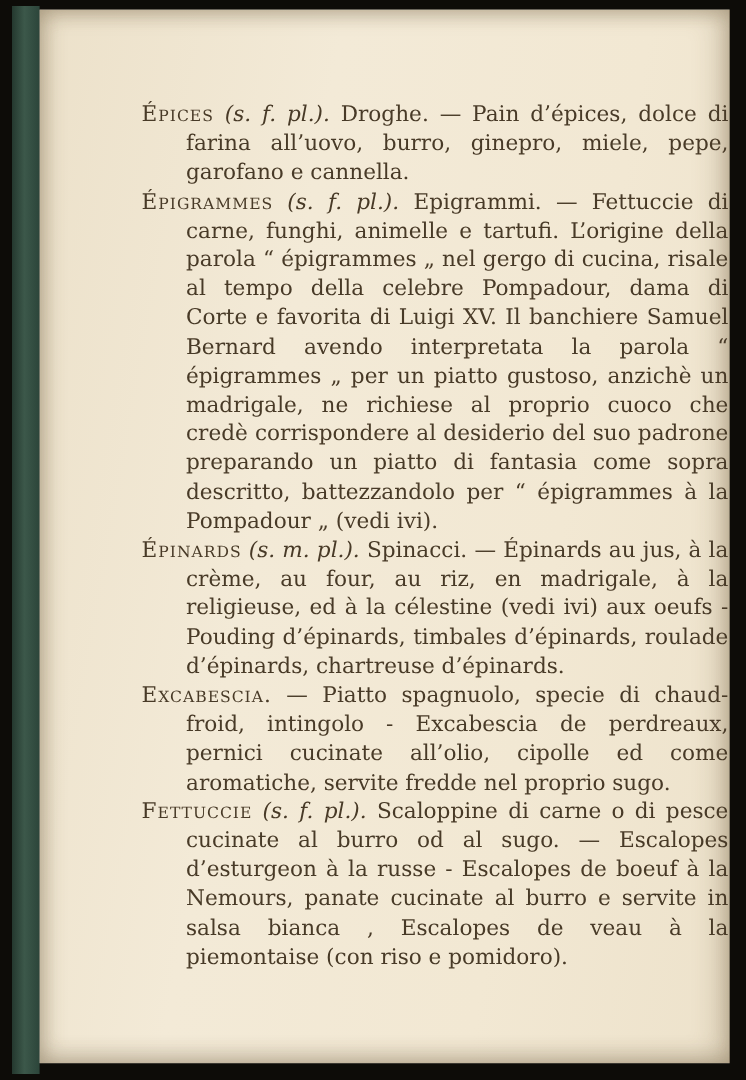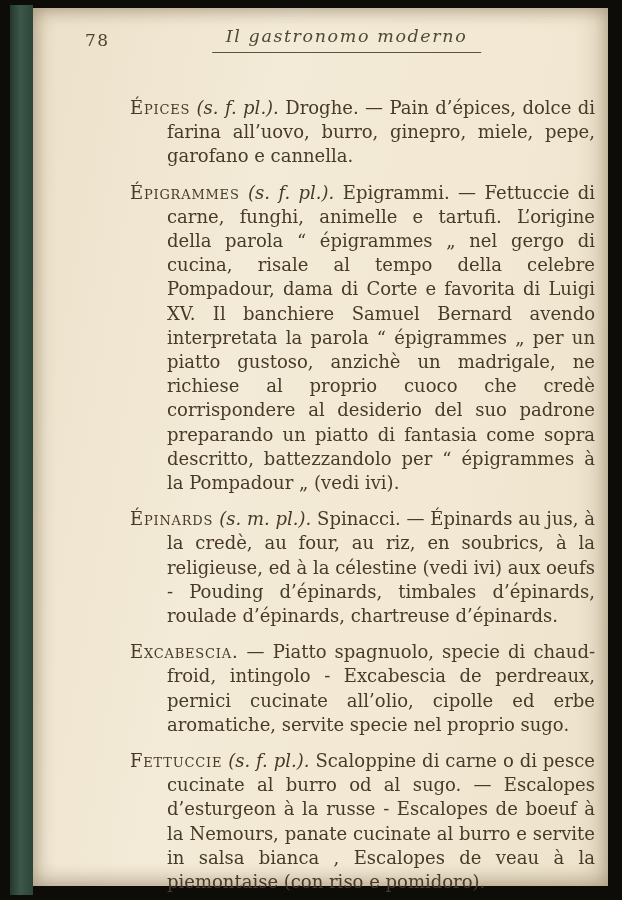--- a/index.html
+++ b/index.html
@@ -40,65 +40,61 @@
   .text-block{
     position:absolute;left:85px;top:76px;width:489px;
     font-size:18px;line-height:24.2px;
     text-align:justify;
     color:#483a27;
   }
   .continuation{
     margin:0;padding-left:37px;
   }
   .entry{
-    margin:12px;padding-left:37px;text-indent:-37px;
+    margin:0;padding-left:37px;text-indent:-37px;
   }
   .entry-headword{
     font-variant:small-caps;letter-spacing:.8px;
   }
   .entry-grammar{
     font-style:italic;
   }
 </style>
 </head>
 <body>
 
 <div class="scan">
   <div class="binding-strip"></div>
   <div class="paper">
 
-    <div class="page-header">
-      <span class="page-number">78</span>
-      <span class="running-title">Il gastronomo moderno</span>
-    </div>
 
     <div class="text-block">
 
 
       <p class="entry">
         <span class="entry-headword">Épices</span>
         <span class="entry-grammar">(s. f. pl.).</span>
         <span class="entry-body">Droghe. — Pain d’épices, dolce di farina all’uovo, burro, ginepro, miele, pepe, garofano e cannella.</span>
       </p>
 
       <p class="entry">
         <span class="entry-headword">Épigrammes</span>
         <span class="entry-grammar">(s. f. pl.).</span>
         <span class="entry-body">Epigrammi. — Fettuccie di carne, funghi, animelle e tartufi. L’origine della parola “ épigrammes „ nel gergo di cucina, risale al tempo della celebre Pompadour, dama di Corte e favorita di Luigi XV. Il banchiere Samuel Bernard avendo interpretata la parola “ épigrammes „ per un piatto gustoso, anzichè un madrigale, ne richiese al proprio cuoco che credè corrispondere al desiderio del suo padrone preparando un piatto di fantasia come sopra descritto, battezzandolo per “ épigrammes à la Pompadour „ (vedi ivi).</span>
       </p>
 
       <p class="entry">
         <span class="entry-headword">Épinards</span>
         <span class="entry-grammar">(s. m. pl.).</span>
-        <span class="entry-body">Spinacci. — Épinards au jus, à la credè, au four, au riz, en soubrics, à la religieuse, ed à la célestine (vedi ivi) aux oeufs - Pouding d’épinards, timbales d’épinards, roulade d’épinards, chartreuse d’épinards.</span>
+        <span class="entry-body">Spinacci. — Épinards au jus, à la crème, au four, au riz, en madrigale, à la religieuse, ed à la célestine (vedi ivi) aux oeufs - Pouding d’épinards, timbales d’épinards, roulade d’épinards, chartreuse d’épinards.</span>
       </p>
 
       <p class="entry">
         <span class="entry-headword">Excabescia.</span><span class="entry-grammar"></span>
-        <span class="entry-body">— Piatto spagnuolo, specie di chaud-froid, intingolo - Excabescia de perdreaux, pernici cucinate all’olio, cipolle ed erbe aromatiche, servite specie nel proprio sugo.</span>
+        <span class="entry-body">— Piatto spagnuolo, specie di chaud-froid, intingolo - Excabescia de perdreaux, pernici cucinate all’olio, cipolle ed come aromatiche, servite fredde nel proprio sugo.</span>
       </p>
 
       <p class="entry">
         <span class="entry-headword">Fettuccie</span>
         <span class="entry-grammar">(s. f. pl.).</span>
         <span class="entry-body">Scaloppine di carne o di pesce cucinate al burro od al sugo. — Escalopes d’esturgeon à la russe - Escalopes de boeuf à la Nemours, panate cucinate al burro e servite in salsa bianca , Escalopes de veau à la piemontaise (con riso e pomidoro).</span>
       </p>
 
     </div>
   </div>

